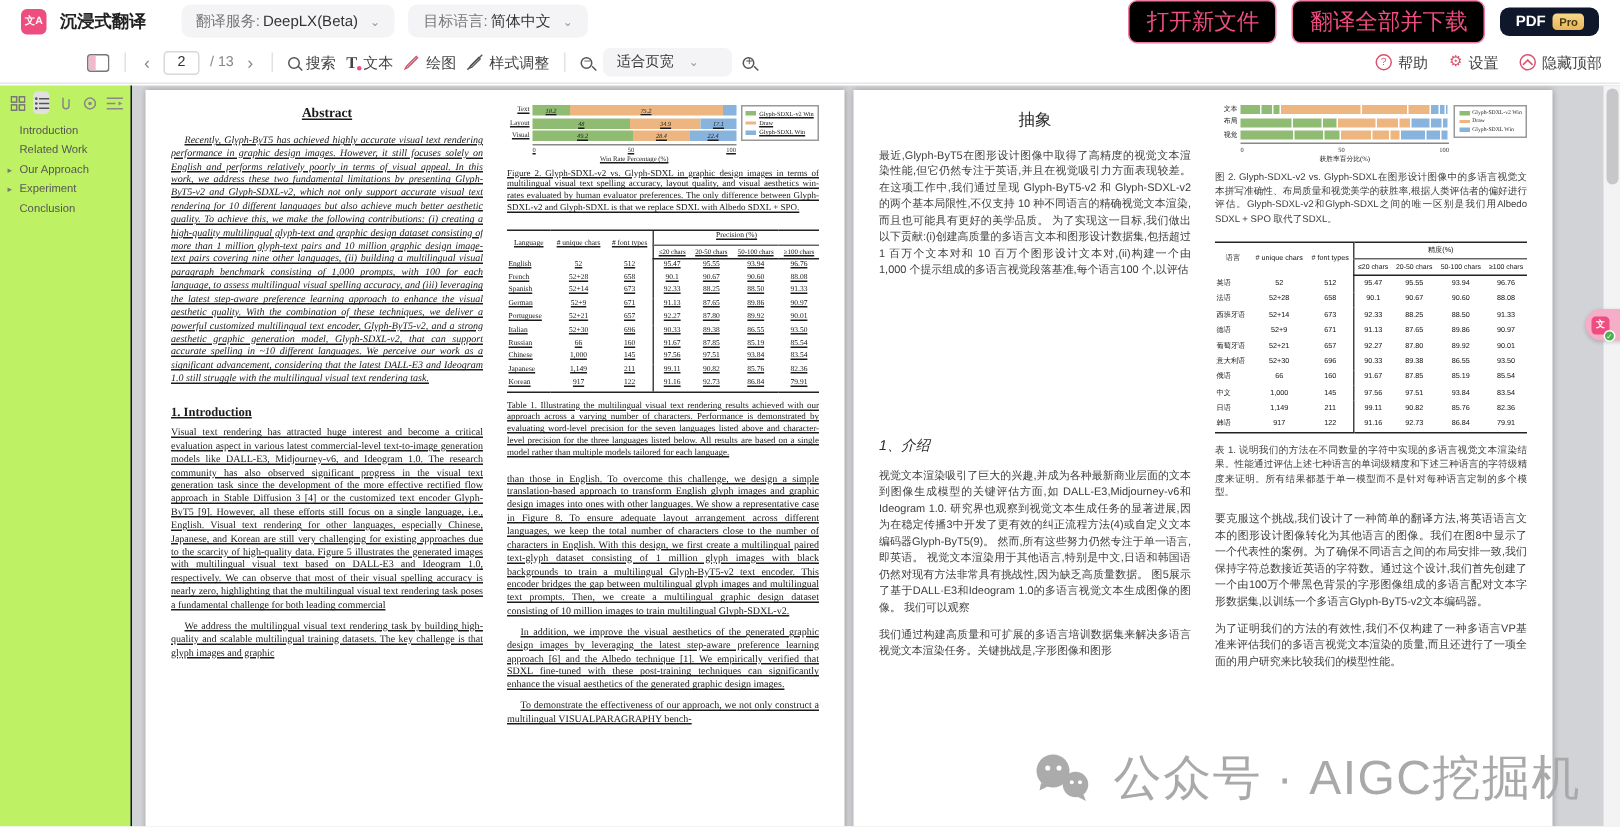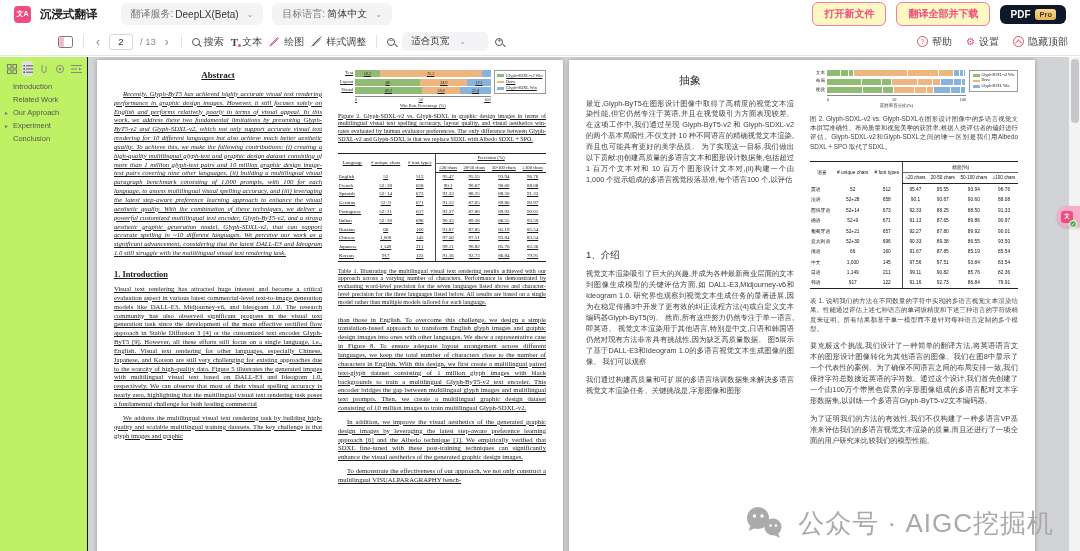--- a/index.html
+++ b/index.html
@@ -10,22 +10,22 @@
   
   .hdr { height:28px; display:flex; align-items:center; gap:9px; padding:0 14px; background:#fff; }
   .logo { width:17px; height:17px; border-radius:4px; background:#ee4d7f; color:#fff;
           font-size:7px; font-weight:bold; display:flex; align-items:center; justify-content:center; }
   .app-title { font-size:11.5px; font-weight:bold; color:#222; margin-right:14px; }
   .pill { display:flex; align-items:center; gap:2px; background:#f4f4f6; border-radius:6px;
           padding:4px 10px; font-size:10px; color:#333; cursor:pointer; }
   .pill .lab { color:#777; }
   .pill .caret { color:#999; font-size:8px; margin-left:6px; }
   .hdr-right { margin-left:auto; display:flex; align-items:center; gap:10px; }
-  .btn-outline { border:1px solid #f27ba0; color:#ee4d7f; background:#fef9c3; border-radius:6px;
-                 padding:4px 11px; font-size:10px; cursor:pointer;font-weight:bold; }
+  .btn-outline { border:1px solid #f27ba0; color:#ee4d7f; background:#000000; border-radius:6px;
+                 padding:4px 11px; font-size:15px; cursor:pointer; }
   .btn-dark { display:flex; align-items:center; gap:5px; background:#0f172a; color:#fff;
               border:none; border-radius:6px; padding:4px 10px; font-size:10px; font-weight:bold; cursor:pointer; }
   .pro-badge { background:linear-gradient(180deg,#f8d98a,#e8b45a); color:#4a3a10; font-size:7.5px;
                font-weight:bold; border-radius:3px; padding:1px 4px; }
 
   
   .tb { height:28px; display:flex; align-items:center; gap:7px; padding:0 12px 0 58px;
         background:#fff; border-bottom:1px solid #e6e6e8; font-size:10px; color:#444; }
   .tb .sep { width:1px; height:13px; background:#e2e2e4; margin:0 3px; }
   .chev { font-size:12px; color:#888; cursor:pointer; padding:0 2px; }
@@ -113,39 +113,39 @@
   .zh-table table { font-family:"Liberation Sans",sans-serif; font-size:4.8px; }
   .zh-table td { padding:1.6px 1px; }
 
   
   .zh { color:#3d3d3f; }
   .zh .body-txt { font-size:7.3px; line-height:1.5; text-align:justify; }
   .zh-title { text-align:center; font-size:11px; color:#2a2a2c; margin:4px 0 10px; font-weight:500; }
   .zh-h { font-size:9.5px; color:#2a2a2c; margin:0 0 7px; font-weight:500; }
   .zh .para { margin-bottom:7px; }
   .zh .caption { font-size:6.4px; line-height:1.45; color:#3d3d3f; font-family:"Liberation Sans",sans-serif; }
-  .gap-intro { margin-top:62px; }
+  .gap-intro { margin-top:105px;font-style:italic; }
 
   
   .vscroll { position:absolute; right:0; top:0; bottom:0; width:11px; background:#f3f3f4; }
   .vthumb { position:absolute; top:2px; left:1.5px; width:8px; height:64px; background:#c7c7ca; border-radius:4px; }
 
   
   .float-pill { position:absolute; right:-9px; top:206px; width:32px; height:21px; background:#f6aec8;
                 border-radius:11px; display:flex; align-items:center; padding-left:4px; cursor:pointer;
                 box-shadow:0 1px 3px rgba(0,0,0,.2); }
   .float-pill .mini-logo { width:12px; height:12px; background:#ee4d7f; border-radius:3px; color:#fff;
                 font-size:6px; display:flex; align-items:center; justify-content:center; font-weight:bold; }
   .float-pill .check { position:absolute; left:12px; bottom:-1px; width:8px; height:8px; border-radius:50%;
                 background:#4caf50; color:#fff; font-size:5px; display:flex; align-items:center;
                 justify-content:center; border:1px solid #fff; }
 
   
   .wm { position:absolute; right:26px; bottom:10px; display:flex; align-items:center; gap:10px;
-        color:#a9a9a9; font-size:26px; letter-spacing:1px; pointer-events:none; z-index:50; }
+        color:#a9a9a9; font-size:32px; letter-spacing:1px; pointer-events:none; z-index:50; }
 </style>
 </head>
 <body>
 
 <div class="app">
 
   <div class="hdr">
     <div class="logo">文A</div>
     <div class="app-title">沉浸式翻译</div>
     <div class="pill">

